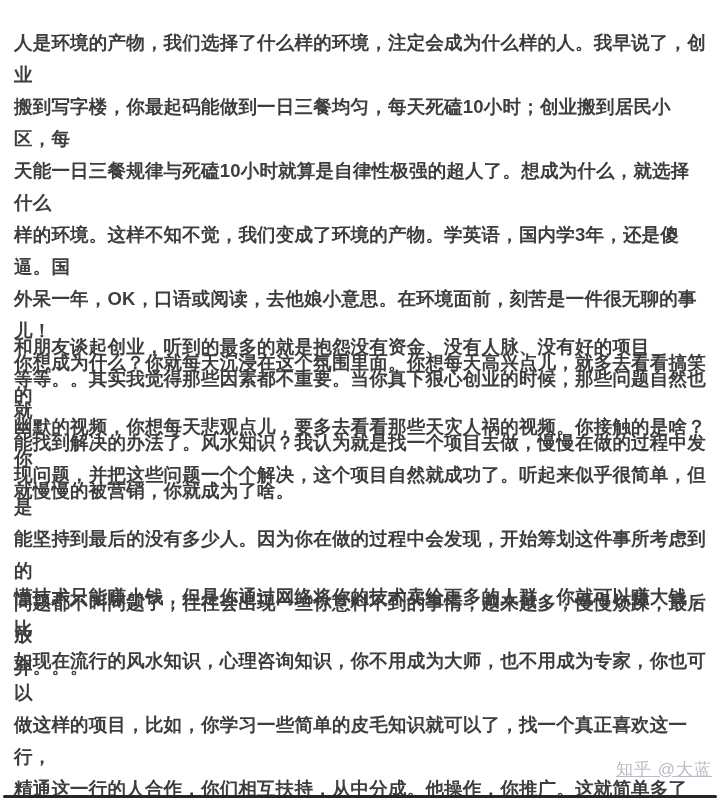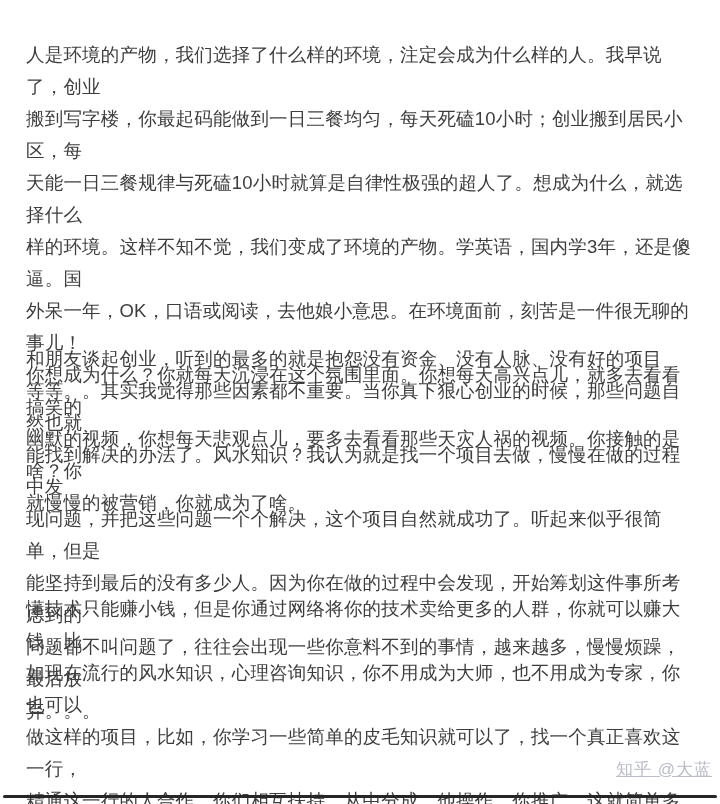--- a/index.html
+++ b/index.html
@@ -12,27 +12,28 @@
     width: 720px;
     height: 804px;
     background: #ffffff;
     overflow: hidden;
     font-family: "Liberation Sans", "DejaVu Sans", sans-serif;
   }
   .para {
     position: absolute;
     left: 10px;
     right: 9px;
-    margin: 16px;
+    margin: 4px;
     font-size: 18.5px;
     line-height: 32px;
     color: #3d3d3d;
     white-space: pre-line;
     letter-spacing: 0.2px;
     text-align: left;
+    font-weight: bold;
   }
   .para-1 { top: 23px; }
   .para-2 { top: 327px; }
   .para-3 { top: 577px; }
   .watermark {
     position: absolute;
     right: 8px;
     top: 758px;
     font-size: 17px;
     line-height: 24px;

